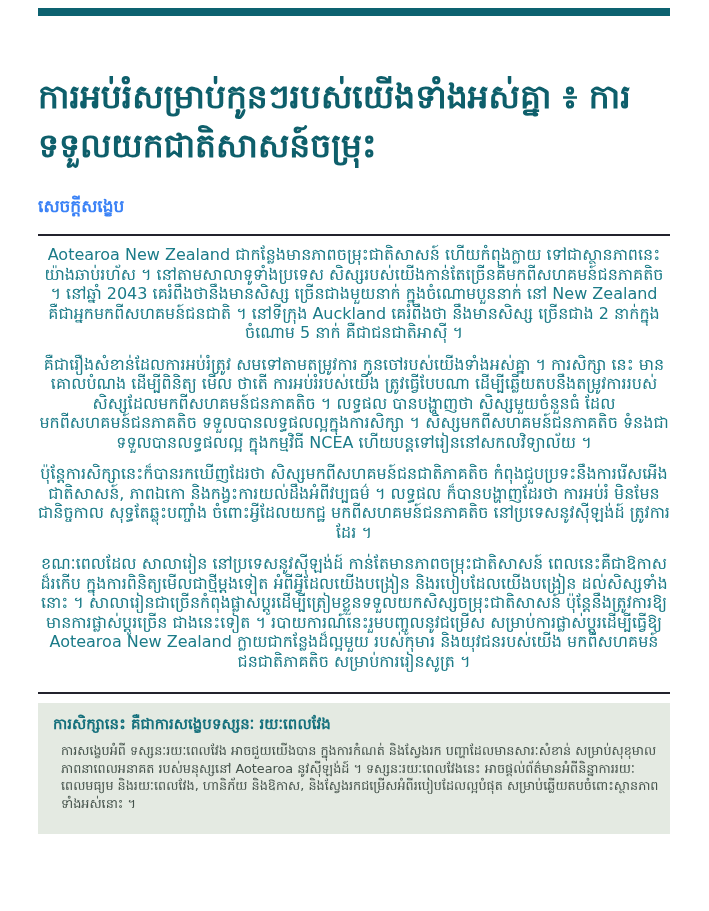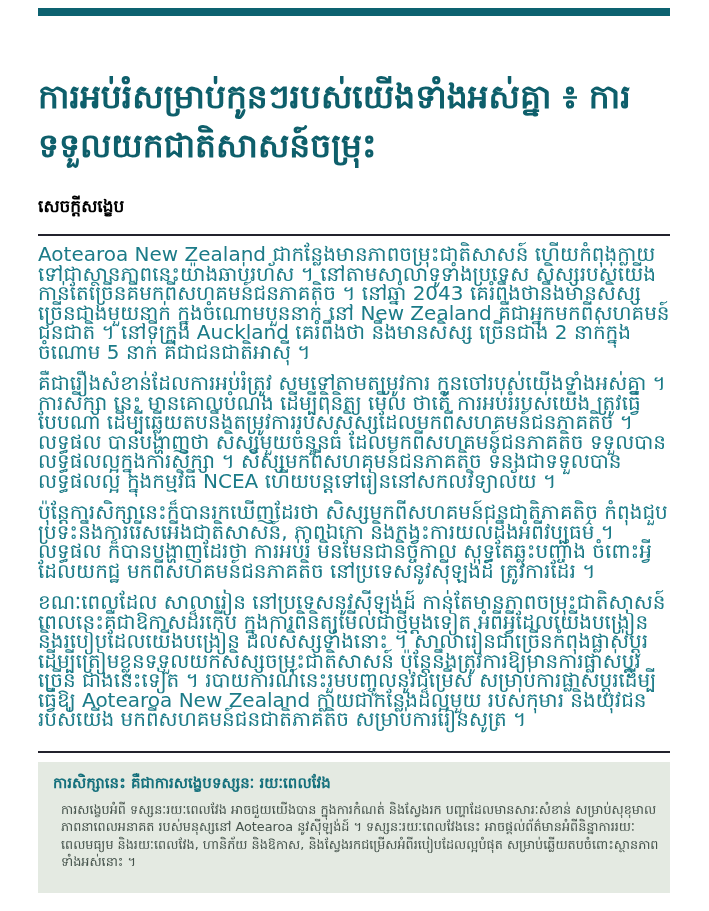--- a/index.html
+++ b/index.html
@@ -29,33 +29,33 @@
     font-size: 33px;
     line-height: 49px;
     font-weight: bold;
     color: #0e5f6b;
   }
   .doc-subtitle {
     margin: 25px 0 0 0;
     font-size: 17px;
     line-height: 22px;
     font-weight: bold;
-    color: #000000;
+    color: #3b82f6;
   }
   .rule {
     border: none;
     border-top: 2px solid #23232d;
     margin: 17px 0 0 0;
   }
   .body-copy p {
     margin: 9px 0 12px 0;
-    font-size: 20px;
+    font-size: 16px;
     line-height: 19.5px;
     color: #1b7b88;
-    text-align: left;
+    text-align: center;
   }
   .rule-bottom {
     margin-top: 21px;
   }
   .callout {
     margin-top: 9px;
     background: #e4eae2;
     padding: 11px 3px 14px 15px;
   }
   .callout-title {

